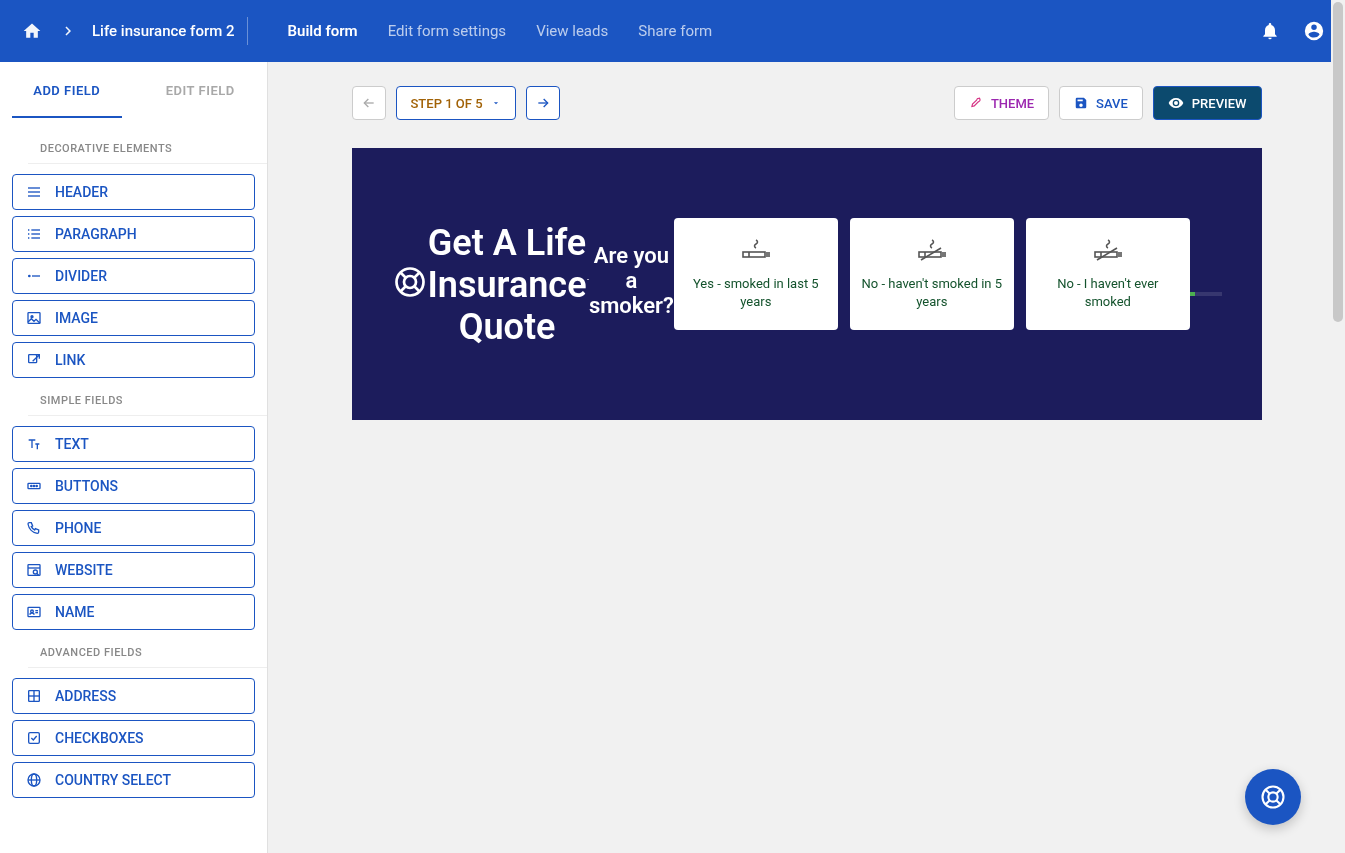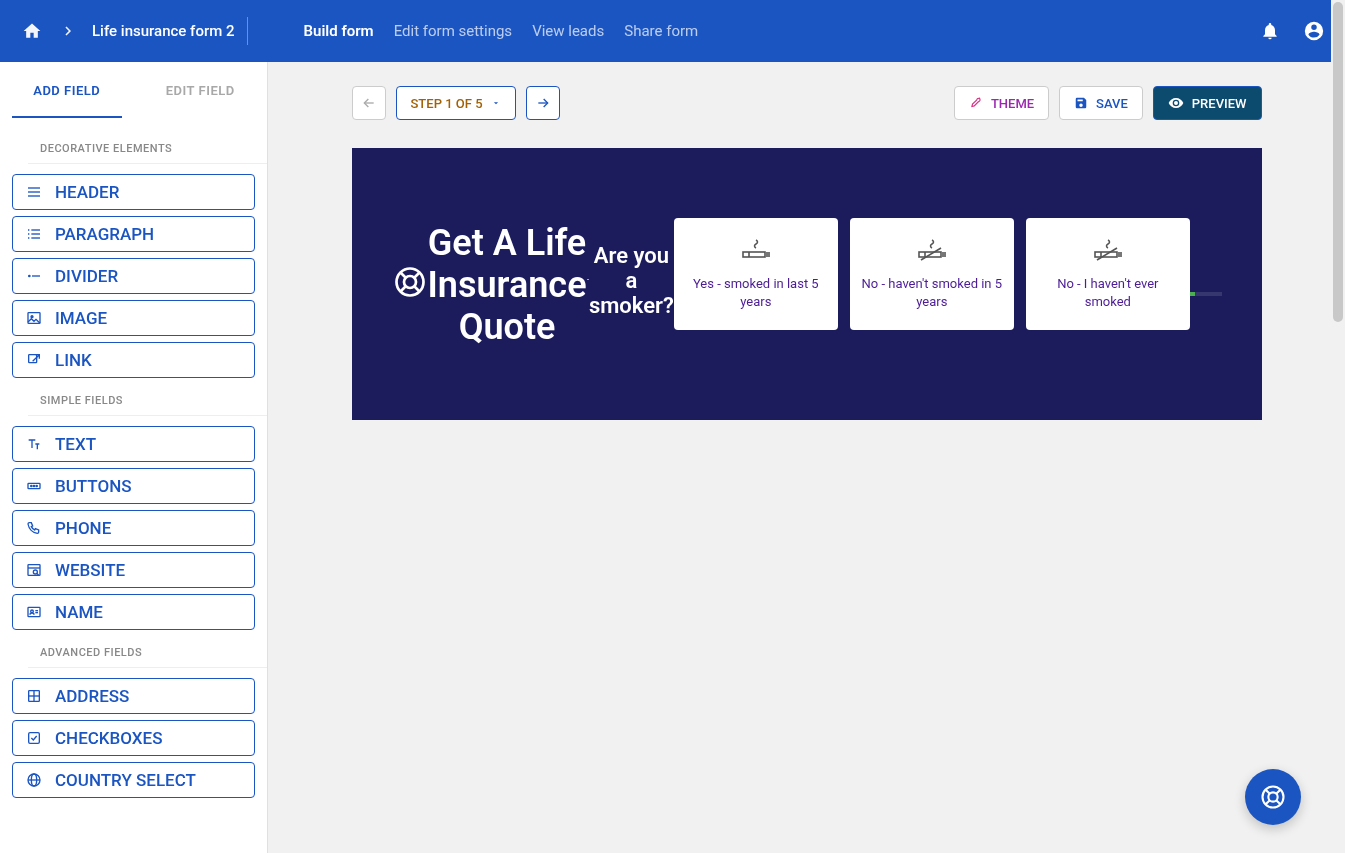--- a/index.html
+++ b/index.html
@@ -40,22 +40,22 @@
     font-weight: 500;
     color: #fff;
     padding-right: 12px;
     border-right: 1px solid rgba(255,255,255,0.35);
     height: 28px;
     display: flex;
     align-items: center;
   }
   .top-tabs {
     display: flex;
-    gap: 20px;
-    margin-left: 32px;
+    gap: 30px;
+    margin-left: 16px;
     padding-left: 12px;
   }
   .top-tab {
     font-size: 15px;
     color: rgba(255,255,255,0.7);
     cursor: pointer;
   }
   .top-tab.active {
     color: #fff;
     font-weight: 600;
@@ -137,21 +137,21 @@
   }
   .field-item {
     display: flex;
     align-items: center;
     gap: 12px;
     height: 36px;
     border: 1px solid #1b55c2;
     border-radius: 4px;
     padding: 4px 12px;
     color: #1b55c2;
-    font-size: 17px;
+    font-size: 14px;
     font-weight: 500;
     cursor: pointer;
     background: #fff;
   }
   .field-item .fi-icon {
     width: 18px;
     height: 18px;
     display: inline-flex;
     align-items: center;
     justify-content: center;
@@ -260,21 +260,21 @@
   .options {
     display: flex;
     gap: 12px;
     margin-bottom: 40px;
   }
   .option-card {
     width: 164px;
     height: 112px;
     background: #fff;
     border-radius: 4px;
-    color: #4c1d95;
+    color: #14532d;
     display: flex;
     flex-direction: column;
     align-items: center;
     justify-content: center;
     padding: 14px 10px;
     cursor: pointer;
     gap: 10px;
   }
   .option-card .opt-icon {
     width: 32px;

